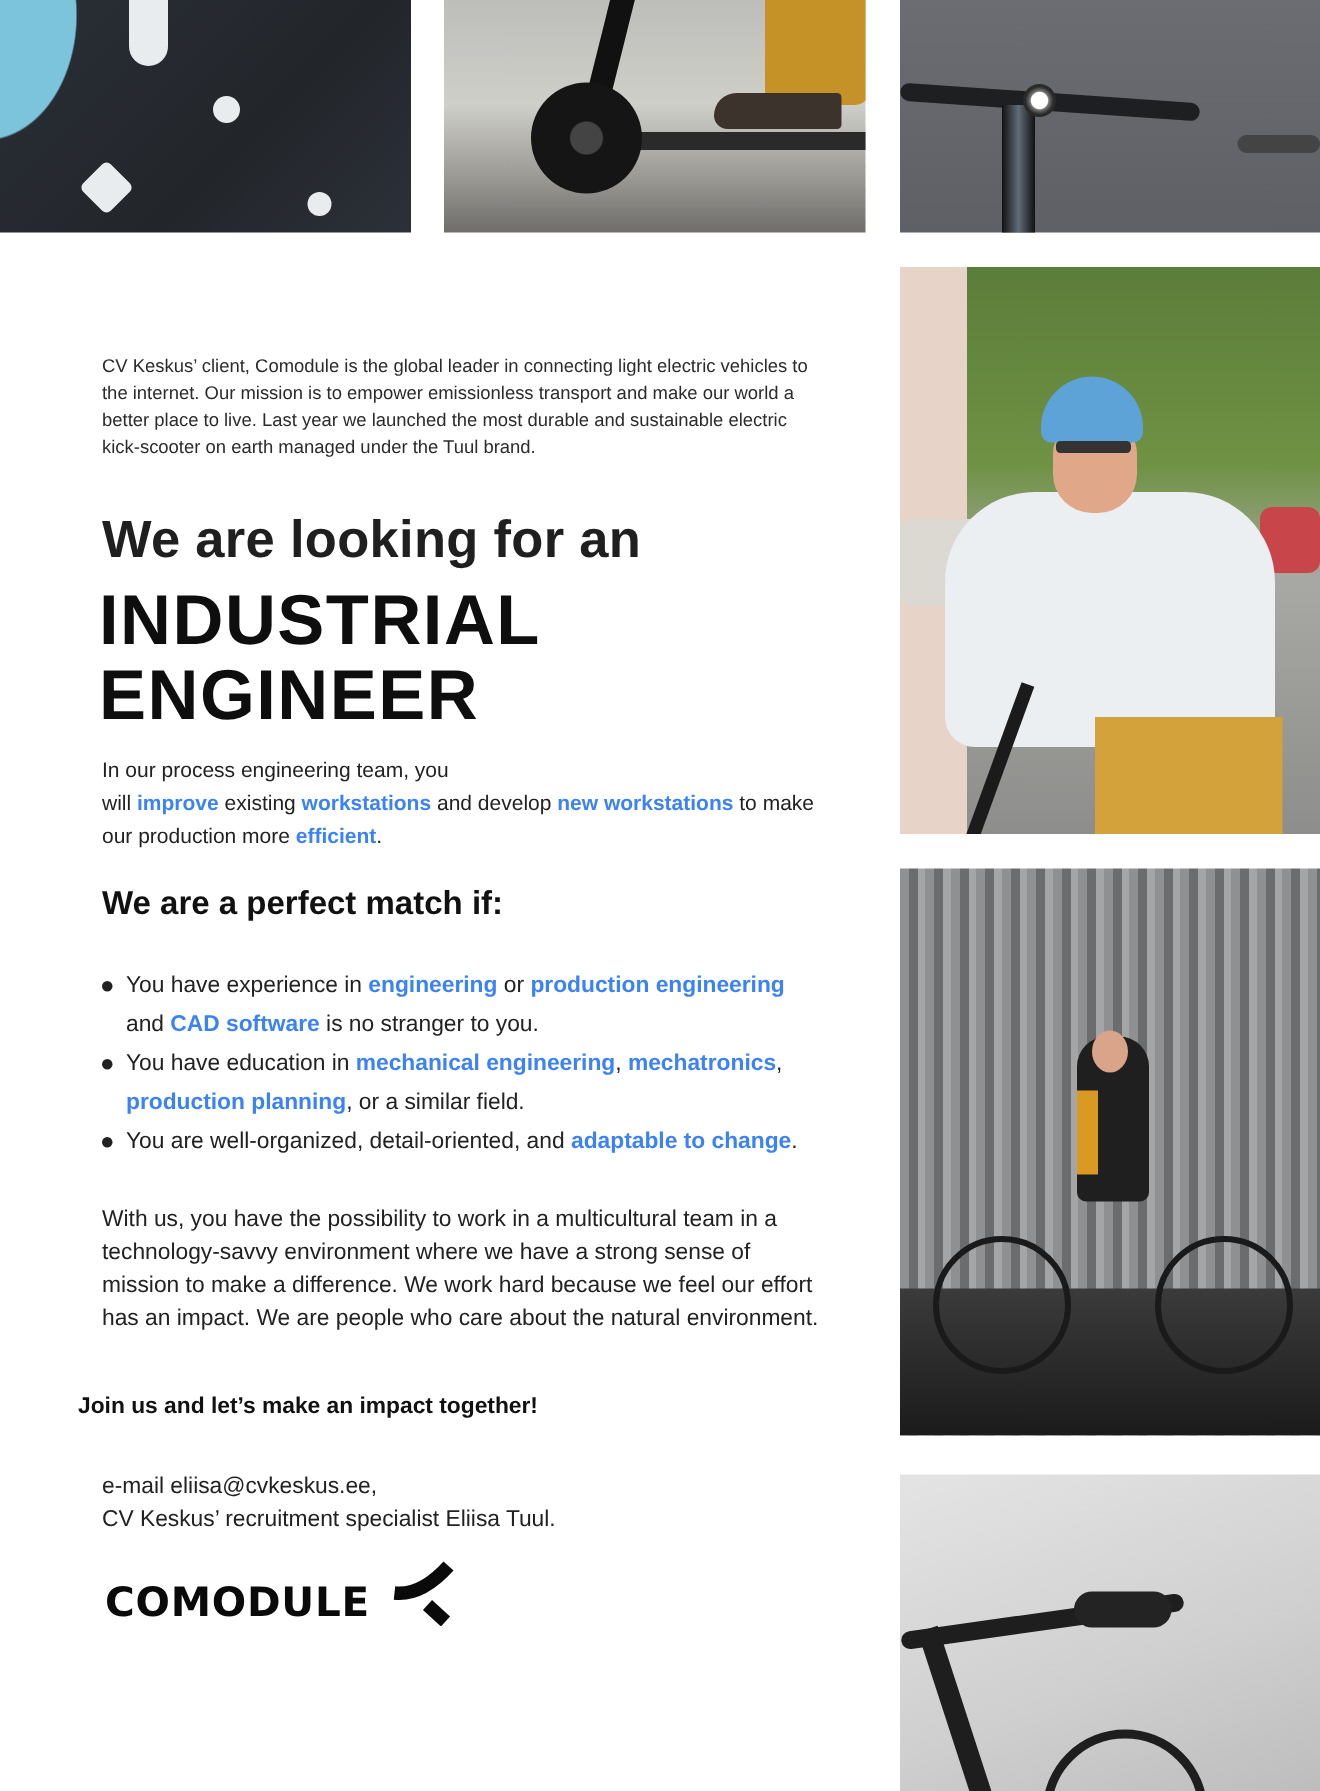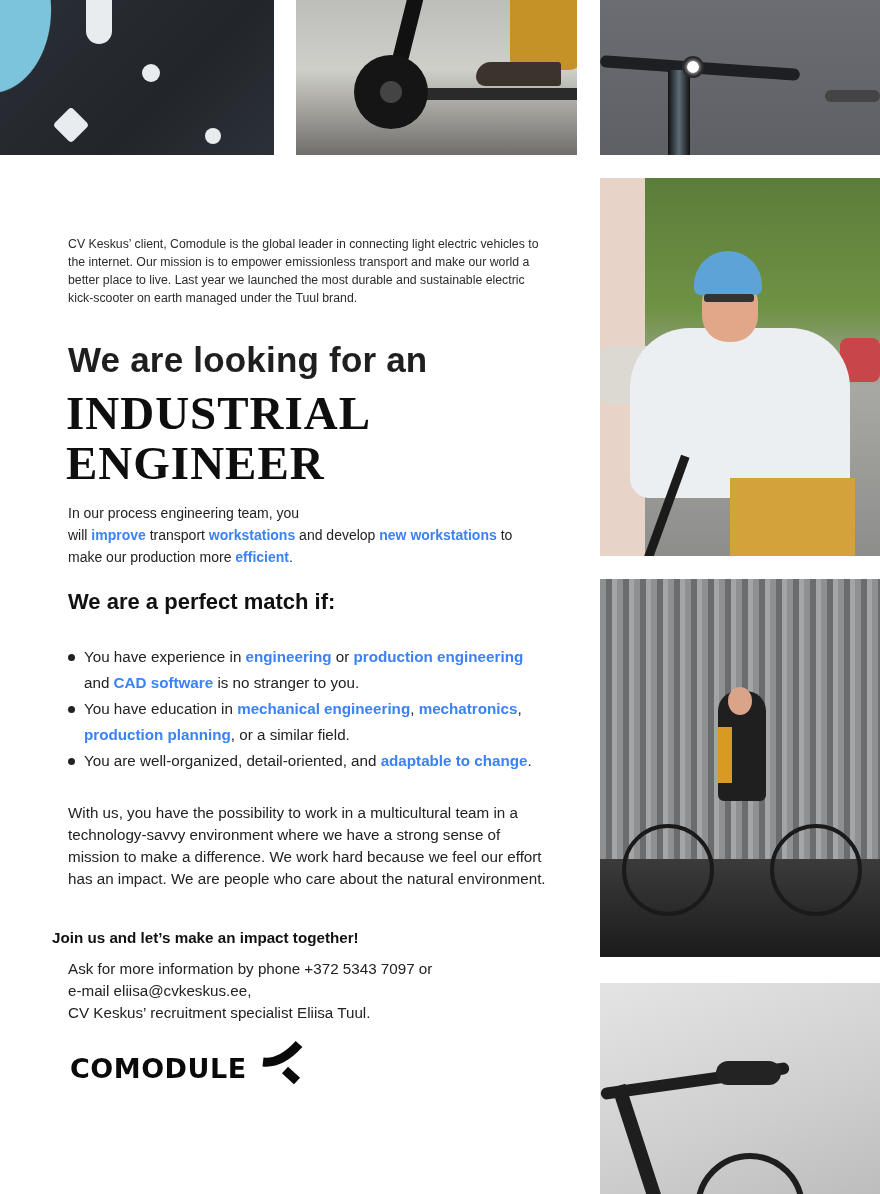--- a/index.html
+++ b/index.html
@@ -56,21 +56,21 @@
   #p-bike2 { left: 600px; top: 983px; width: 280px; height: 211px;
     background: linear-gradient(160deg, #e4e4e4, #cfcfcf 60%, #bdbdbd); }
   #p-bike2 .bar { position: absolute; left: 0; top: 92px; width: 190px; height: 12px; background: #1e1e1e; border-radius: 6px; transform: rotate(-8deg); }
   #p-bike2 .grip { position: absolute; left: 116px; top: 78px; width: 65px; height: 24px; background: #232323; border-radius: 12px; }
   #p-bike2 .fork { position: absolute; left: 30px; top: 100px; width: 14px; height: 120px; background: #1e1e1e; transform: rotate(-18deg); }
   #p-bike2 .wheel { position: absolute; left: 95px; top: 170px; width: 110px; height: 110px; border-radius: 50%; border: 6px solid #1e1e1e; }
 
   
   .intro { position: absolute; left: 68px; top: 235px; width: 480px; font-size: 12.3px; line-height: 18px; color: #2b2b2b; }
   .looking { position: absolute; left: 68px; top: 340px; font-size: 35px; font-weight: bold; color: #1f1f1f; letter-spacing: 0.2px; }
-  .job-title { position: absolute; left: 66px; top: 388px; font-size: 47px; line-height: 50px; font-weight: 900; color: #0e0e0e; letter-spacing: 1px; font-family: Liberation Serif, serif; }
+  .job-title { position: absolute; left: 66px; top: 388px; font-size: 47px; line-height: 50px; font-weight: 900; color: #0e0e0e; letter-spacing: 1px; font-family: Liberation Sans, sans-serif; }
   .team { position: absolute; left: 68px; top: 502px; width: 480px; font-size: 14px; line-height: 22px; color: #222; }
   .match-title { position: absolute; left: 68px; top: 589px; font-size: 22px; font-weight: bold; color: #111; }
   .req-list { position: absolute; left: 68px; top: 630px; width: 480px; list-style: none; font-size: 15.2px; line-height: 26px; color: #222; margin-top: 14px; }
   .req-list li { position: relative; padding-left: 16px; }
   .req-list li::before { content: ""; position: absolute; left: 0; top: 10px; width: 7px; height: 7px; border-radius: 50%; background: #222; }
   .with-us { position: absolute; left: 68px; top: 802px; width: 480px; font-size: 15.2px; line-height: 22px; color: #222; }
   .join { position: absolute; left: 52px; top: 929px; font-size: 15.2px; font-weight: bold; color: #111; }
   .contact { position: absolute; left: 68px; top: 958px; width: 480px; font-size: 15.2px; line-height: 22px; color: #222; }
   b { font-weight: bold; color: #3b82f6; }
 
@@ -134,37 +134,37 @@
 
 <h2 class="looking">We are looking for an</h2>
 
 <h1 class="job-title">
   <span>INDUSTRIAL</span><br>
   <span>ENGINEER</span>
 </h1>
 
 <p class="team">
   <span>In our process engineering team, you</span><br>
-  <span>will </span><b>improve</b><span> transport </span><b>workstations</b><span> and develop </span><b>new workstations</b><span> to make our production more </span><b>efficient</b><span>.</span>
+  <span>will </span><b>improve</b><span> existing </span><b>workstations</b><span> and develop </span><b>new workstations</b><span> to make our production more </span><b>efficient</b><span>.</span>
 </p>
 
 <h3 class="match-title">We are a perfect match if:</h3>
 
 <ul class="req-list">
   <li><span>You have experience in </span><b>engineering</b><span> or </span><b>production engineering</b><span> and </span><b>CAD software</b><span> is no stranger to you.</span></li>
   <li><span>You have education in </span><b>mechanical engineering</b><span>, </span><b>mechatronics</b><span>, </span><b>production planning</b><span>, or a similar field.</span></li>
   <li><span>You are well-organized, detail-oriented, and </span><b>adaptable to change</b><span>.</span></li>
 </ul>
 
 <p class="with-us">With us, you have the possibility to work in a multicultural team in a technology-savvy environment where we have a strong sense of mission to make a difference. We work hard because we feel our effort has an impact. We are people who care about the natural environment.</p>
 
 <p class="join">Join us and let’s make an impact together!</p>
 
 <p class="contact">
-  <span>Ask for more information by phone +372 5343 7097 or</span><br>
+  <br>
   <span>e-mail eliisa@cvkeskus.ee,</span><br>
   <span>CV Keskus’ recruitment specialist Eliisa Tuul.</span>
 </p>
 
 <div class="logo">
   <span class="logo-text">COMODULE</span>
   <svg class="logo-mark" viewBox="0 0 48 44">
     <path d="M2 22 Q20 24 38 4" stroke="#0a0a0a" stroke-width="9" fill="none" stroke-linecap="butt"></path>
     <path d="M24 30 L36 41" stroke="#0a0a0a" stroke-width="9" fill="none"></path>
   </svg>

